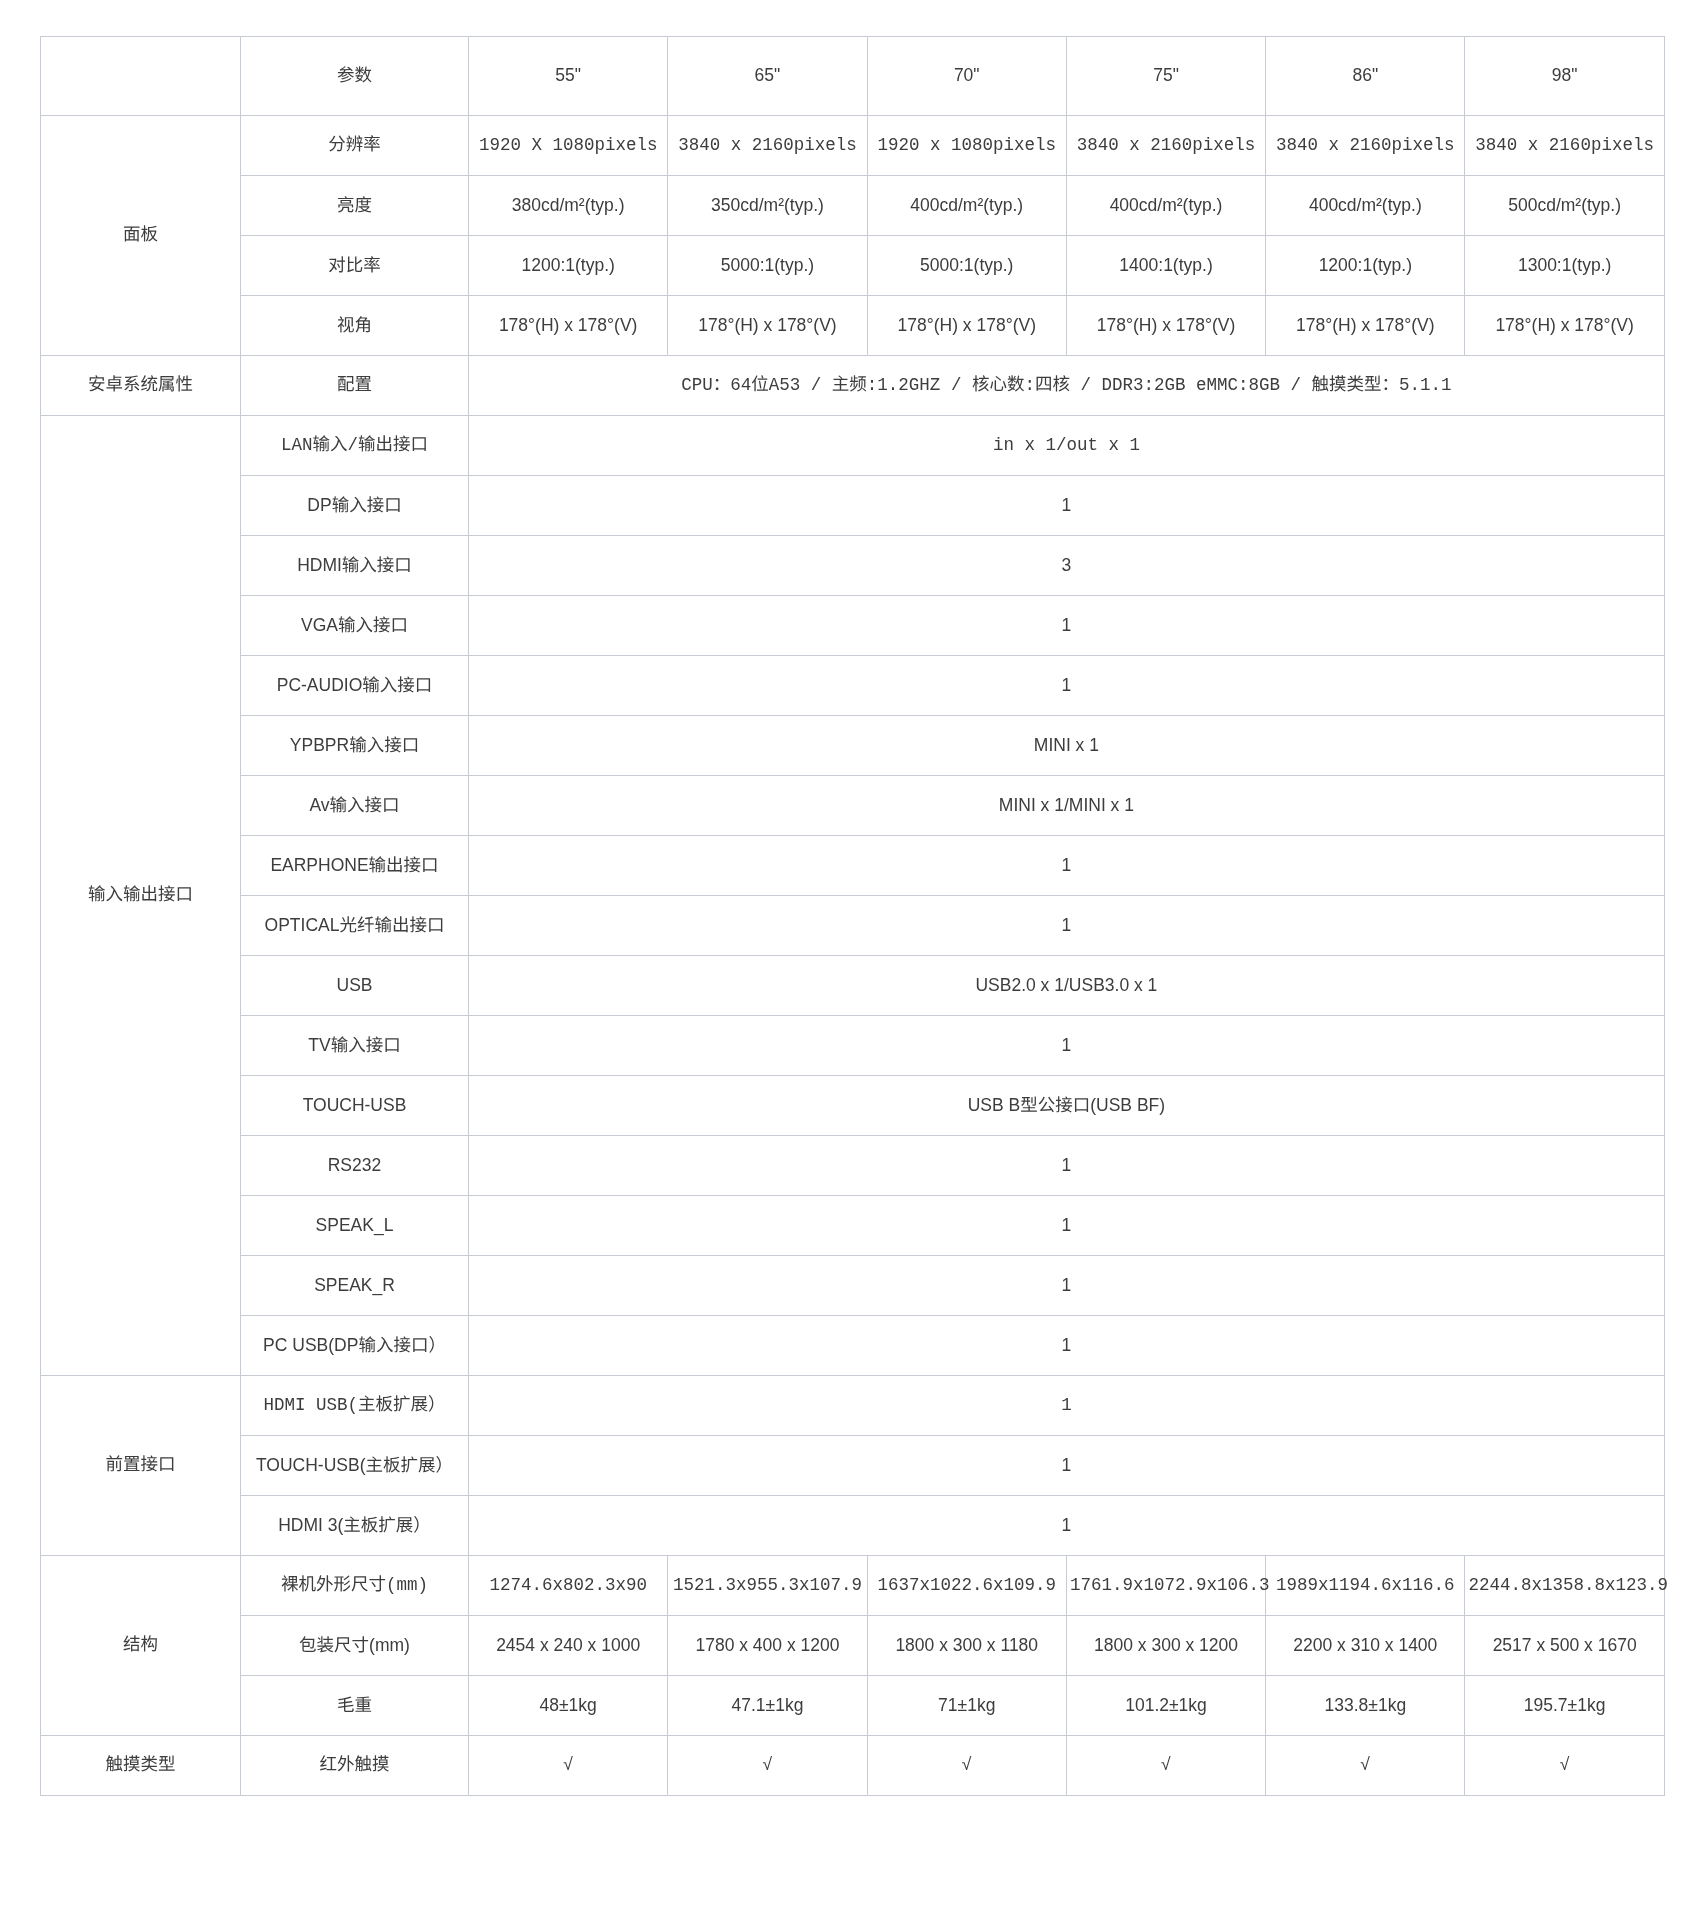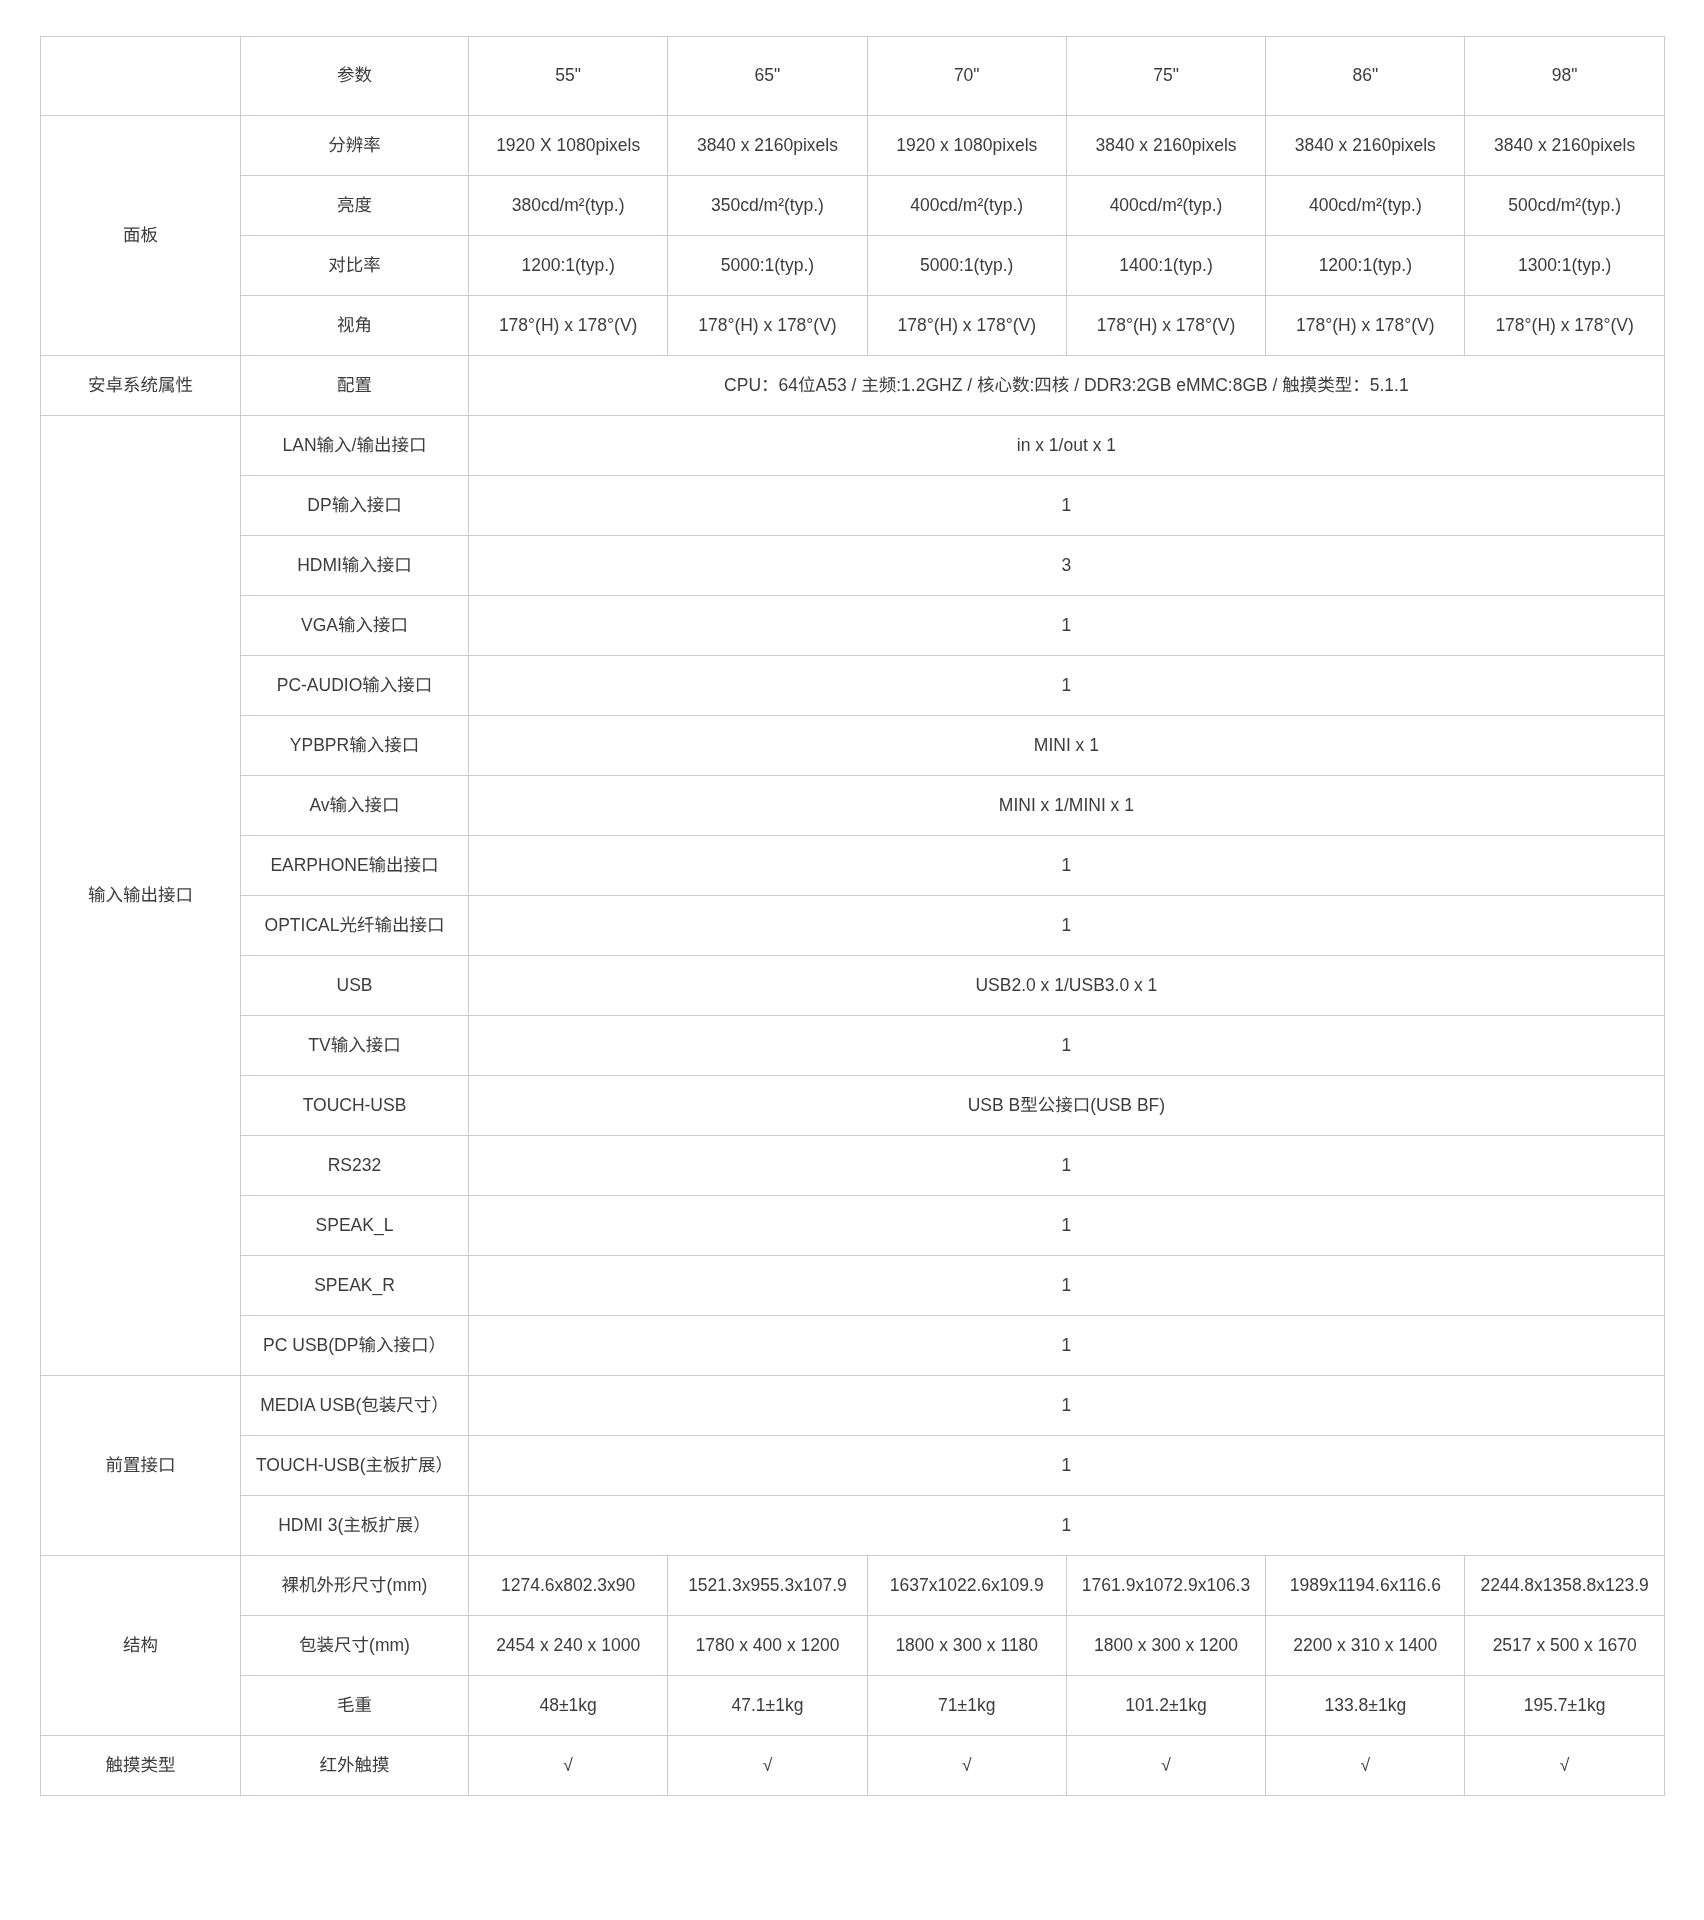--- a/index.html
+++ b/index.html
@@ -68,21 +68,21 @@
   td.val {
     font-size: 17.5px;
     color: #3d3d3d;
   }
   td.check {
     font-size: 19px;
   }
   tr.r-io td    { height: 51px; }
 
   
-  td.sect-top { border-top: 1px solid #9aa2ab; }
+  td.sect-top { border-top: 1px solid #9aa2ab; font-family: Liberation Mono, monospace; }
 </style>
 </head>
 <body>
 
 <div class="page">
   <table class="spec">
     <colgroup>
       <col class="c-group">
       <col class="c-param">
       <col class="c-size">
@@ -206,21 +206,21 @@
         <tr class="r-io">
           <td class="param">SPEAK_R</td>
           <td class="val" colspan="6">1</td>
         </tr>
         <tr class="r-io">
           <td class="param">PC USB(DP输入接口）</td>
           <td class="val" colspan="6">1</td>
         </tr>
         <tr class="r-io">
           <td class="group sect-top" rowspan="3">前置接口</td>
-          <td class="param sect-top">MEDIA USB(包装尺寸）</td>
+          <td class="param sect-top">HDMI USB(主板扩展）</td>
           <td class="val sect-top" colspan="6">1</td>
         </tr>
         <tr class="r-io">
           <td class="param">TOUCH-USB(主板扩展）</td>
           <td class="val" colspan="6">1</td>
         </tr>
         <tr class="r-io">
           <td class="param">HDMI 3(主板扩展）</td>
           <td class="val" colspan="6">1</td>
         </tr>

